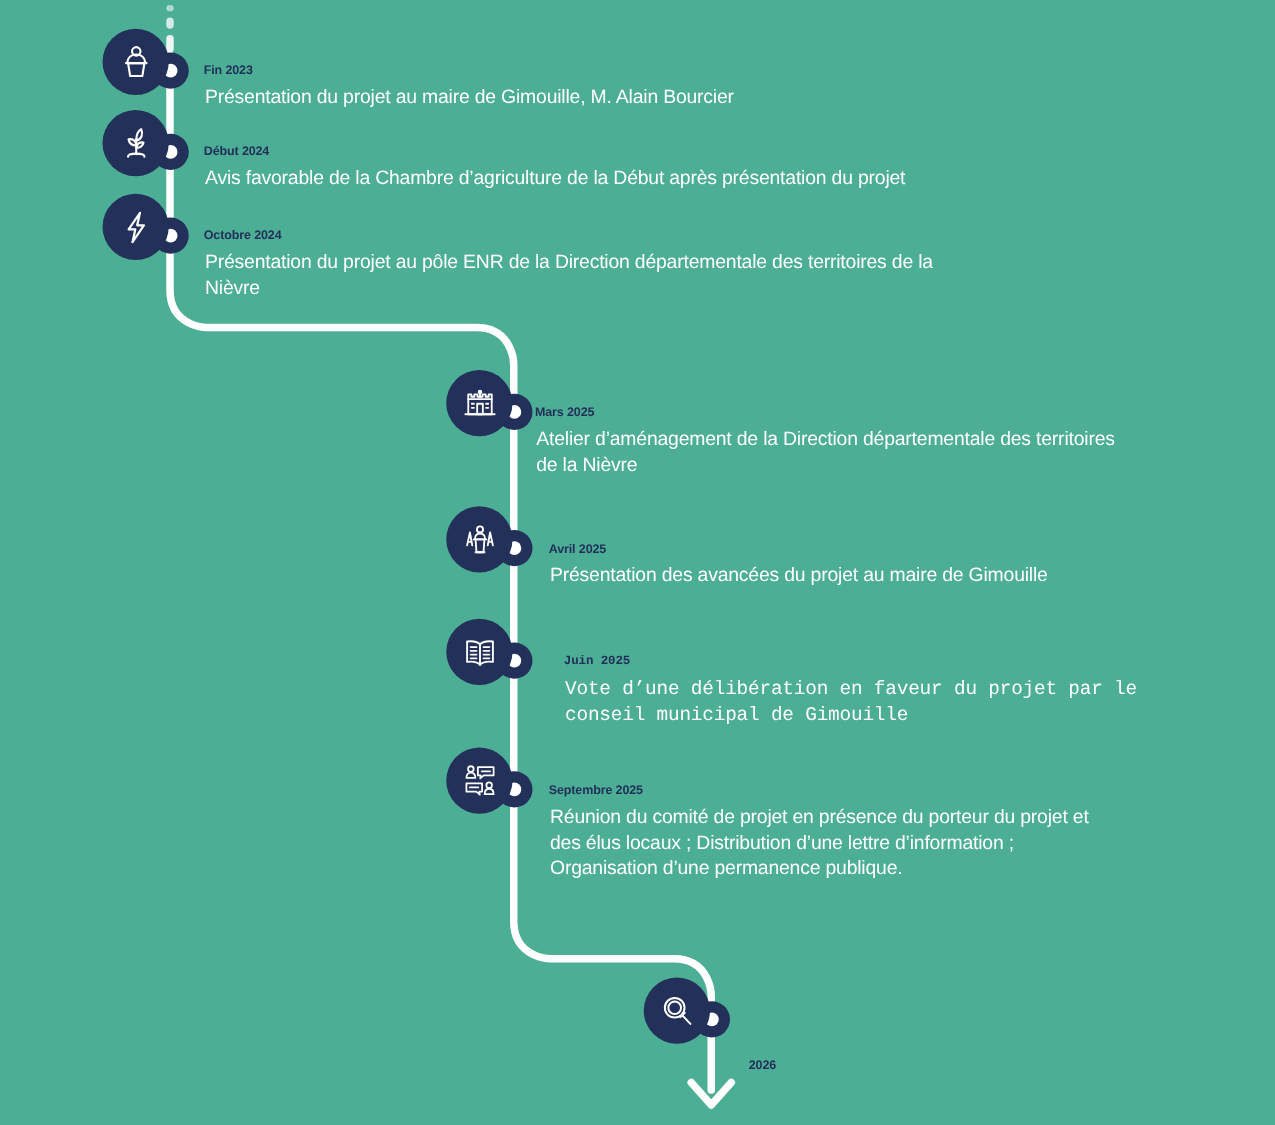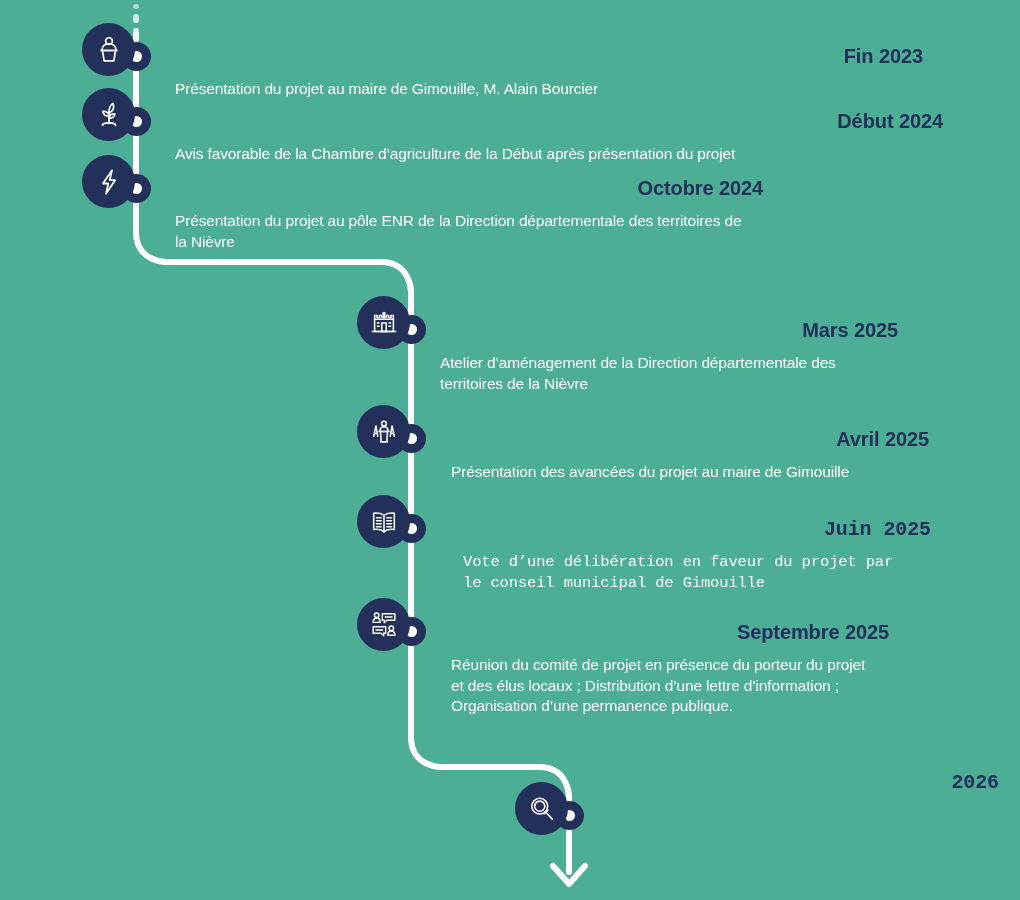--- a/index.html
+++ b/index.html
@@ -53,33 +53,32 @@
     height: 11px;
     border-radius: 50%;
     background: #ffffff;
   }
   .event-text {
     position: absolute;
   }
   .event-date {
     color: #22305a;
     font-weight: bold;
-    font-size: 20px;
+    font-size: 10px;
     line-height: 21px;
     letter-spacing: -0.1px;
     margin: 0 0 1px 0;
     white-space: nowrap;
-    text-align: right;
   }
   .event-desc {
     color: #ffffff;
     font-size: 15.5px;
     line-height: 20.5px;
     letter-spacing: -0.15px;
-    margin: 12px;
+    margin: 1px;
   }
   .icon-svg {
     display: block;
   }
 </style>
 </head>
 <body>
 
 <div id="timeline-root">
 
@@ -246,18 +245,18 @@
       <div class="event-knob-dot"></div>
     </div>
     <div class="event-icon" style="left:515px;top:782px;width:53px;height:53px;">
       <svg class="icon-svg" width="30" height="30" viewBox="0 0 32 32" fill="none" stroke="#ffffff" stroke-width="1.7" stroke-linecap="round" stroke-linejoin="round">
         <circle cx="13.6" cy="13" r="8.4"></circle>
         <circle cx="13.6" cy="13" r="5.4"></circle>
         <path d="M19.8 19.2 L27 26.8"></path>
         <path d="M18.4 21 L22.2 17.4"></path>
       </svg>
     </div>
-    <div class="event-text" style="left:599px;top:772px;width:400px;font-family:Liberation Mono, monospace;">
+    <div class="event-text" style="left:599px;top:842px;width:400px;">
       <p class="event-date">2026</p>
     </div>
   </div>
 
 </div>
 
 </body></html>

